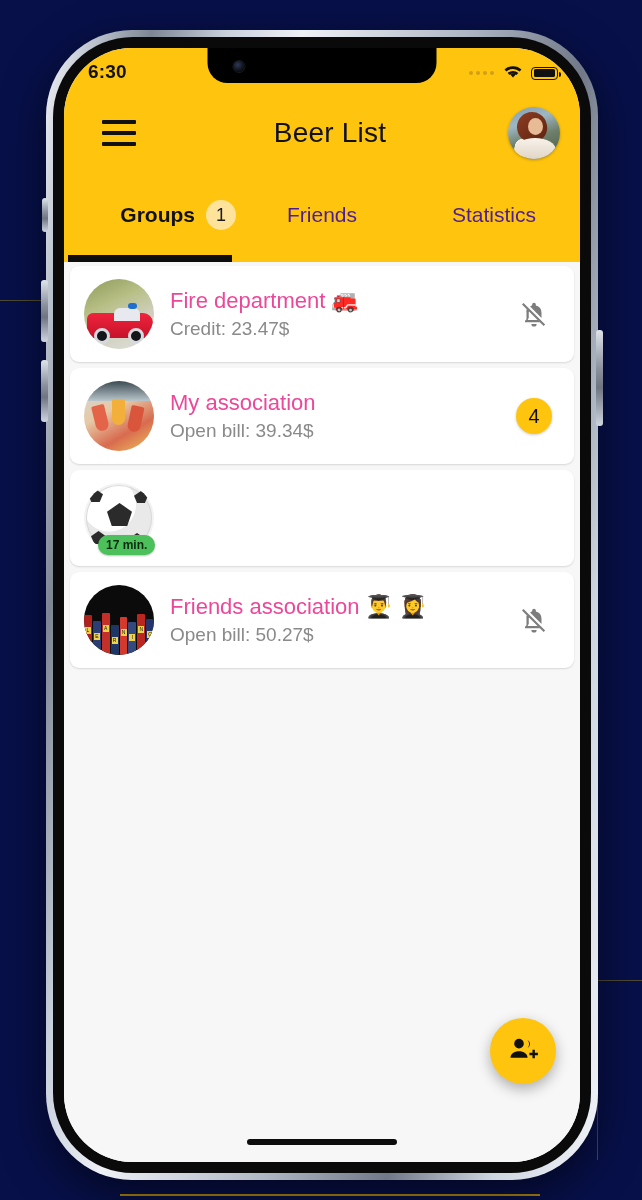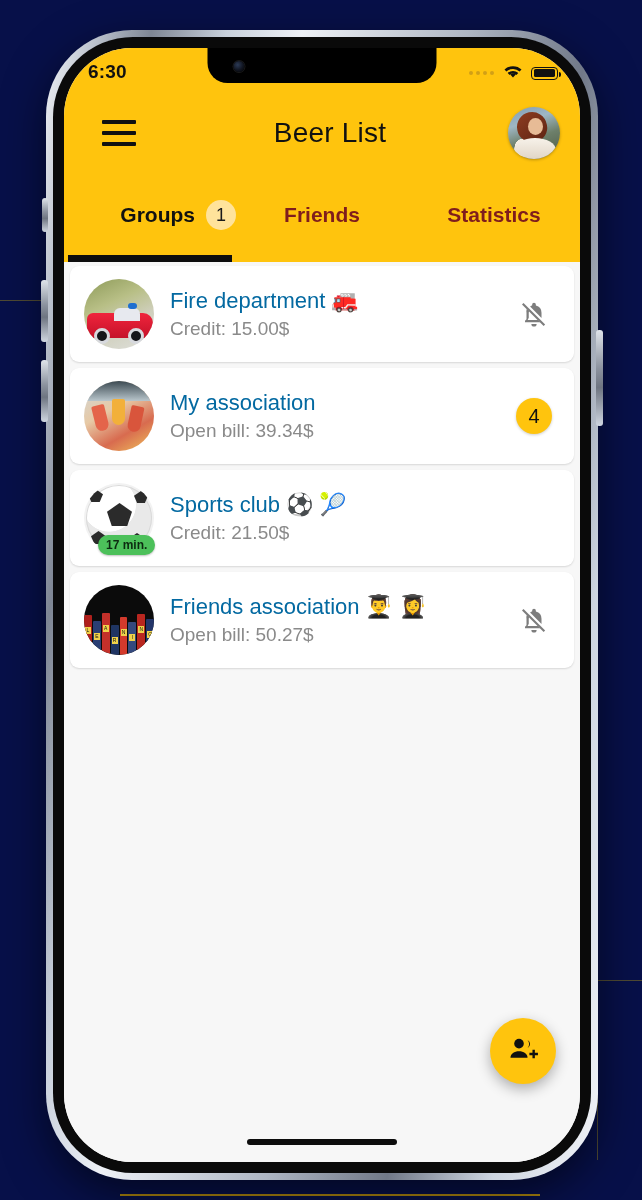--- a/index.html
+++ b/index.html
@@ -174,23 +174,22 @@
     height:88px;
     display:flex; align-items:flex-start;
     padding-top:14px;
   }
   .tab {
     flex:1;
     display:flex; align-items:center; justify-content:center;
     gap:11px;
     height:54px;
     font-size:21px;
-    color:#7f1d1d;
+    color:#4c1d95;
     cursor:pointer;
-    font-weight:bold;
   }
   .tab.active { color:#111; font-weight:bold;justify-content:flex-end; }
   .tab-badge {
     min-width:30px; height:30px; padding:0 7px;
     border-radius:15px;
     background:#FFE39B;
     color:#1a1a1a;
     font-size:18px; font-weight:400;
     display:flex; align-items:center; justify-content:center;
   }
@@ -298,21 +297,21 @@
   }
   .art-books .bk { width:8px; border-radius:1px; position:relative; }
   .art-books .bk span {
     position:absolute; left:1px; top:12px;
     width:6px; height:7px; background:#f0d24a;
     font-size:5px; color:#111; text-align:center; line-height:7px;
   }
 
   .card-body { flex:1; min-width:0; }
   .card-title {
-    font-size:22px; color:#0369a1; line-height:1.22;
+    font-size:22px; color:#ec4899; line-height:1.22;
     white-space:nowrap; overflow:hidden;
   }
   .card-sub {
     font-size:19px; color:#8a8a8a; margin-top:3px;
     white-space:nowrap;
   }
 
   .card-right {
     flex:0 0 auto;
     width:44px;
@@ -442,21 +441,21 @@
             <div class="img art-fire">
               <span class="truck"></span>
                 <span class="cab"></span>
               <span class="light"></span>
               <span class="wheel w1"></span>
                 <span class="wheel w2"></span>
             </div>
           </div>
           <div class="card-body">
             <div class="card-title">Fire department 🚒</div>
-            <div class="card-sub">Credit: 15.00$</div>
+            <div class="card-sub">Credit: 23.47$</div>
           </div>
           <div class="card-right">
             <span class="bell-off">
               <svg width="30" height="30" viewBox="0 0 24 24">
                 <path d="M12 22a2.1 2.1 0 0 0 2.1-2.1H9.9A2.1 2.1 0 0 0 12 22z" fill="#7d7d7d"></path>
                 <path d="M18 16.2V11a6 6 0 0 0-4.5-5.8V4.5a1.5 1.5 0 0 0-3 0v.7a6 6 0 0 0-1.6.7L18 15.1zM6 11v5.2l-1.2 1.2v1.1h12.3l-1.8-1.8H6.9L7.8 15V11a4.2 4.2 0 0 1 .3-1.5L6.3 7.7A5.9 5.9 0 0 0 6 11z" fill="#7d7d7d"></path>
                 <path d="M3.6 3.1 2.4 4.3 19.7 21.6l1.2-1.2z" fill="#7d7d7d"></path>
               </svg>
             </span>
           </div>
@@ -485,24 +484,20 @@
             <div class="img art-ball">
               <span class="b"></span>
               <span class="p pc"></span>
                 <span class="p p2"></span>
               <span class="p p3"></span>
                 <span class="p p4"></span>
                 <span class="p p5"></span>
             </div>
             <span class="time-badge">17 min.</span>
           </div>
-          <div class="card-body">
-            <div class="card-title">Sports club ⚽ 🎾</div>
-            <div class="card-sub">Credit: 21.50$</div>
-          </div>
           <div class="card-right"></div>
         </div>
 
         <div class="card">
           <div class="card-avatar">
             <div class="img art-books">
               <div class="shelf" id="books-shelf">
                   <span class="bk" style="background: rgb(176, 32, 28); height: 40px;">
                     <span>L</span>
                   </span>

